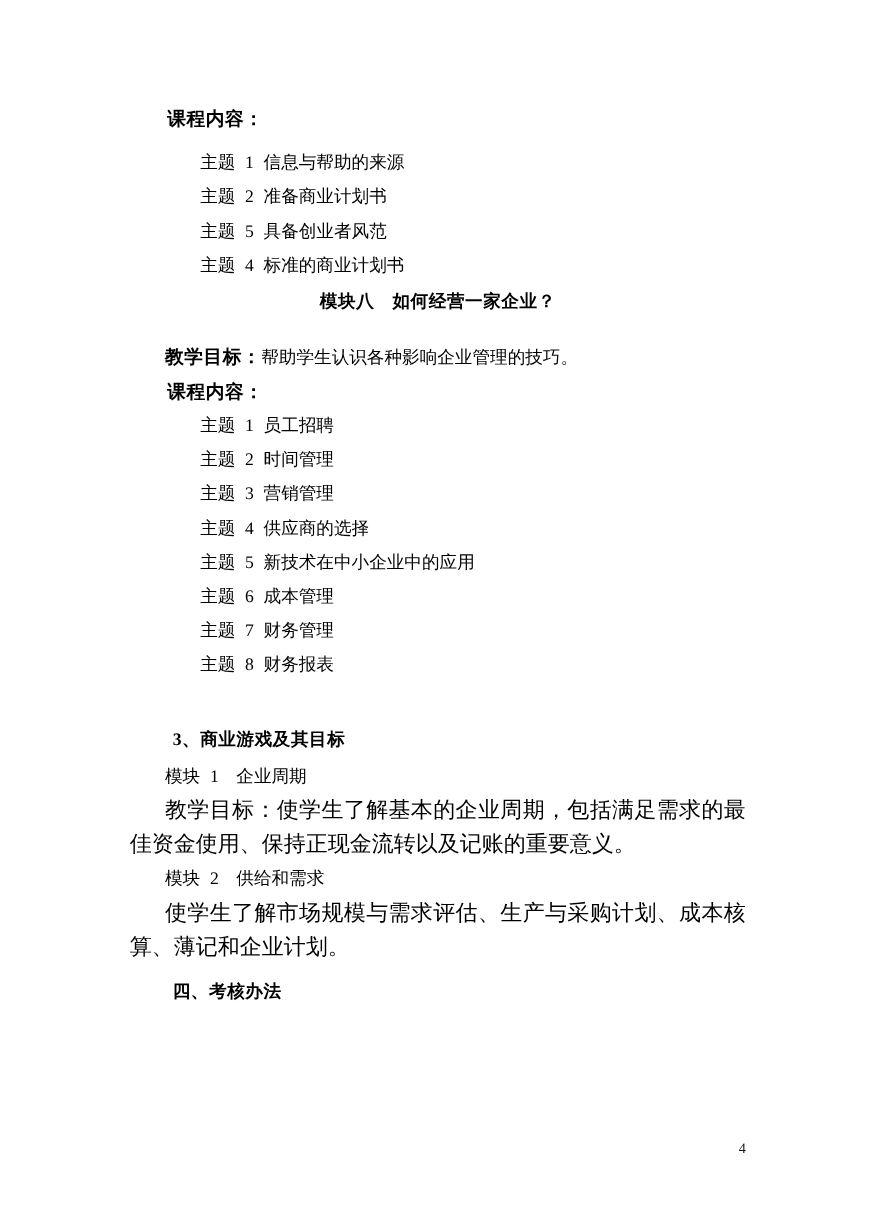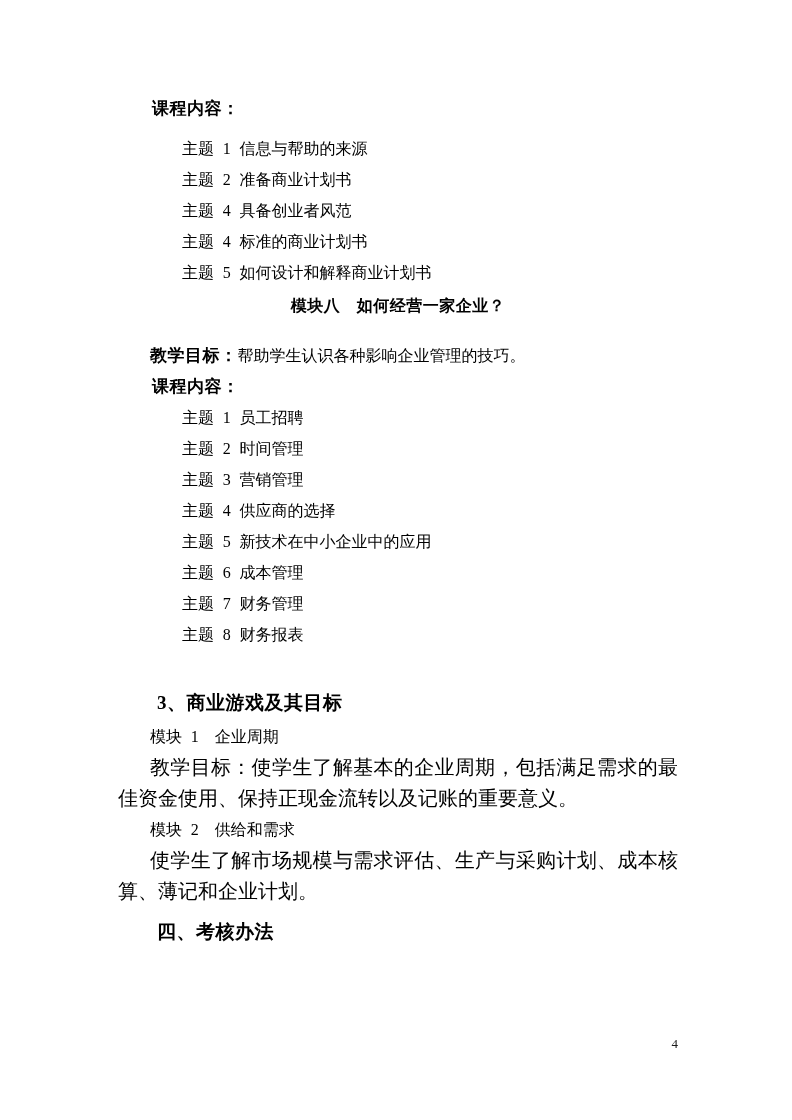--- a/index.html
+++ b/index.html
@@ -47,21 +47,21 @@
     text-indent: 32px;
     margin-top: 16px;
   }
   .objective-line .lbl {
     font-weight: bold;
     font-size: 17px;
     letter-spacing: 0.5px;
   }
   .section-heading {
     margin: 0;
-    font-size: 19px;
+    font-size: 16px;
     font-weight: bold;
     line-height: 36px;
     text-indent: 39px;
     letter-spacing: 0.5px;
   }
   .section-heading.s3 { margin-top: 35px; }
   .section-heading.s4 { margin-top: 7px; }
   .module-line {
     font-size: 16px;
     line-height: 31px;
@@ -89,23 +89,22 @@
 <body>
 
 <div class="page">
   <div class="content">
 
     <div class="bold-label gap-after">课程内容：</div>
 
     <div>
       <div class="topic">主题 1 信息与帮助的来源</div>
       <div class="topic">主题 2 准备商业计划书</div>
-      <div class="topic">主题 4 具备创业者风范</div>
+      <div class="topic">主题 5 具备创业者风范</div>
       <div class="topic">主题 4 标准的商业计划书</div>
-      <div class="topic">主题 5 如何设计和解释商业计划书</div>
     </div>
 
     <h2 class="module-title">模块八　如何经营一家企业？</h2>
 
     <div class="objective-line">
       <span class="lbl">教学目标：</span><span>帮助学生认识各种影响企业管理的技巧。</span>
     </div>
 
     <div class="bold-label">课程内容：</div>
 

